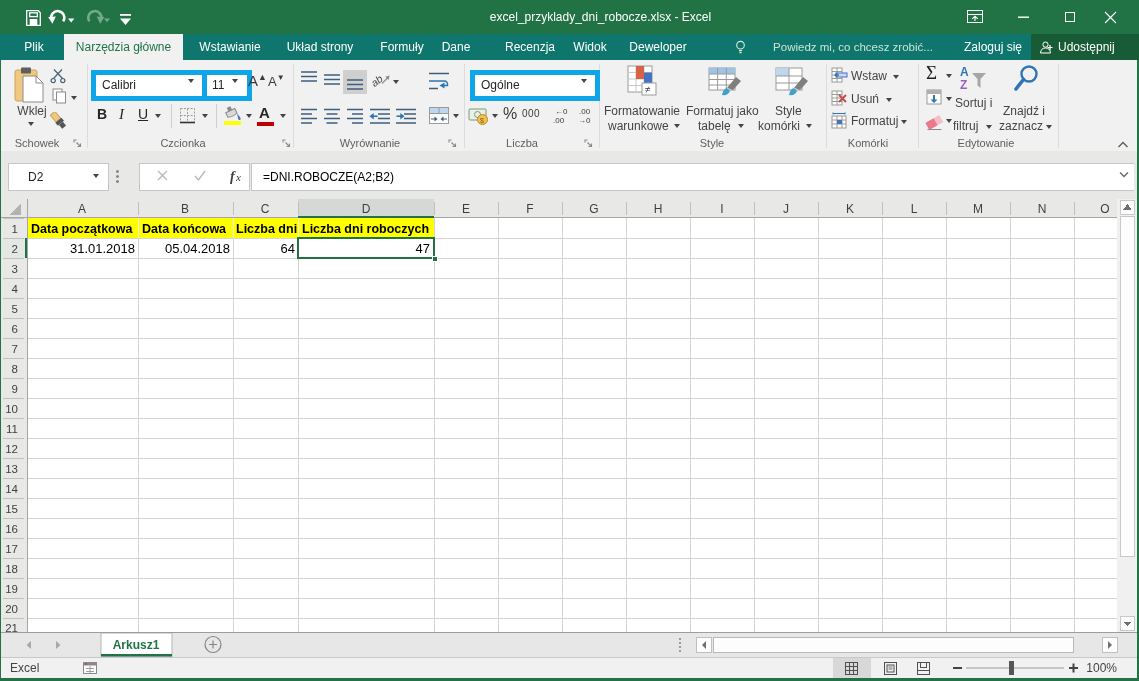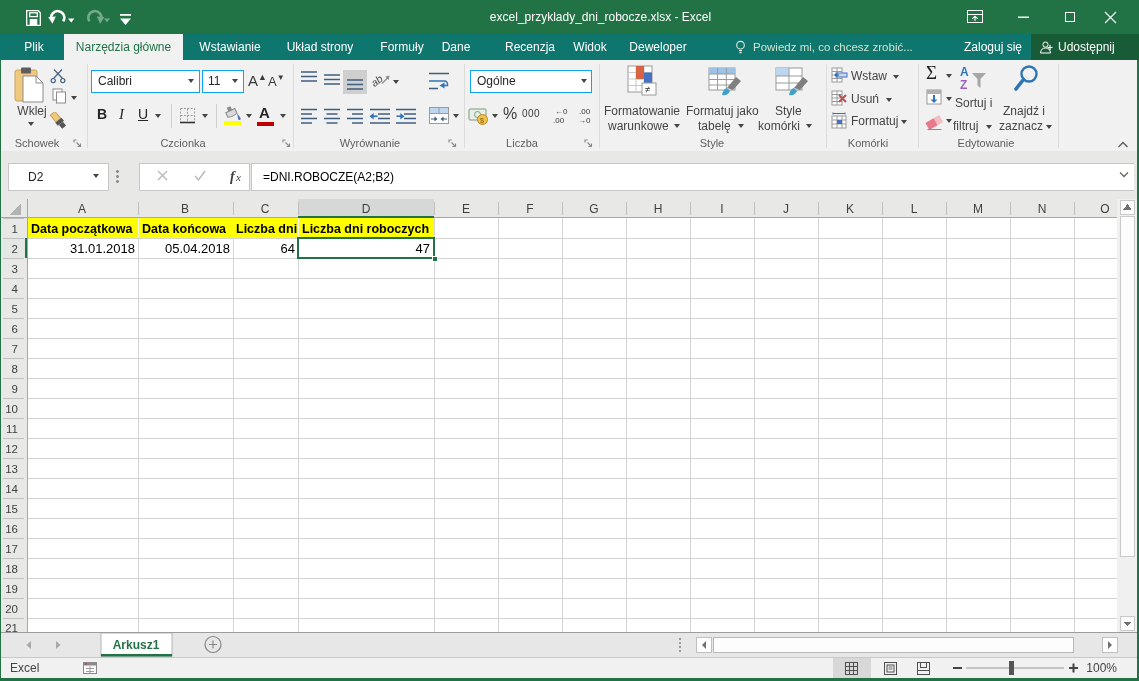--- a/index.html
+++ b/index.html
@@ -9,21 +9,21 @@
   
   .dd{position:absolute;width:0;height:0;border-left:3.5px solid transparent;border-right:3.5px solid transparent;border-top:4px solid #444;}
   
   .titlebar{position:absolute;left:0;top:0;width:1139px;height:34px;background:#217346;}
   .tabrow{position:absolute;left:0;top:34px;width:1139px;height:26px;background:#0f766e;}
   .tab{position:absolute;top:0;height:26px;line-height:26px;color:#fff;font-size:12px;text-align:center;}
   .ribbon{position:absolute;left:0;top:60px;width:1139px;height:91px;background:#f1f1f1;border-bottom:1px solid #d5d5d5;}
   .gsep{position:absolute;top:4px;width:1px;height:84px;background:#dcdcdc;}
   .glabel{position:absolute;top:77px;font-size:11px;color:#5e5e5e;text-align:center;white-space:nowrap;}
   .rtxt{position:absolute;font-size:12px;color:#444;white-space:nowrap;}
-  .combo{position:absolute;background:#fff;border:1px solid #0ea5e9;font-size:12px;color:#262626;}
+  .combo{position:absolute;background:#fff;border:5px solid #0ea5e9;font-size:12px;color:#262626;}
   .launcher{position:absolute;width:10px;height:10px;}
   .vline{position:absolute;width:1px;background:#d0d0d0;}
 </style>
 </head>
 <body>
 <div class="app">
 
   <div class="titlebar">
     <svg class="abs" style="left:24px;top:8px" width="115" height="20" viewBox="0 0 115 20">
 
@@ -72,21 +72,21 @@
     <div class="tab" style="left:438px;width:36px;">Dane</div>
     <div class="tab" style="left:495px;width:70px;">Recenzja</div>
     <div class="tab" style="left:568px;width:44px;">Widok</div>
     <div class="tab" style="left:618px;width:80px;">Deweloper</div>
     <svg class="abs" style="left:734px;top:6px" width="14" height="15" viewBox="0 0 14 15">
       <g stroke="#dcecdf" fill="none" stroke-width="1.1">
         <circle cx="6.5" cy="5.2" r="3.8"></circle>
         <path d="M5 10.6h3M5.4 12.6h2.2"></path>
       </g>
     </svg>
-    <div class="tab" style="left:753px;width:200px;text-align:left;color:#cde3d3;font-size:11.5px;">Powiedz mi, co chcesz zrobić...</div>
+    <div class="tab" style="left:753px;width:200px;text-align:center;color:#cde3d3;font-size:11.5px;">Powiedz mi, co chcesz zrobić...</div>
     <div class="tab" style="left:956px;width:74px;">Zaloguj się</div>
     <div class="tab" style="left:1031px;width:108px;background:#185c37;text-align:left;">
       <svg class="abs" style="left:8px;top:6px" width="15" height="15" viewBox="0 0 15 15">
         <g stroke="#fff" fill="none">
           <circle cx="6.5" cy="4.6" r="2.6"></circle>
           <path d="M1.5 13 q0.4 -5 5 -5 q4.6 0 5 5z"></path>
           <path d="M11 5 v5 M8.5 7.5 h5" stroke-width="1.2"></path>
         </g>
       </svg>
       <span style="margin-left:27px">Udostępnij</span>

